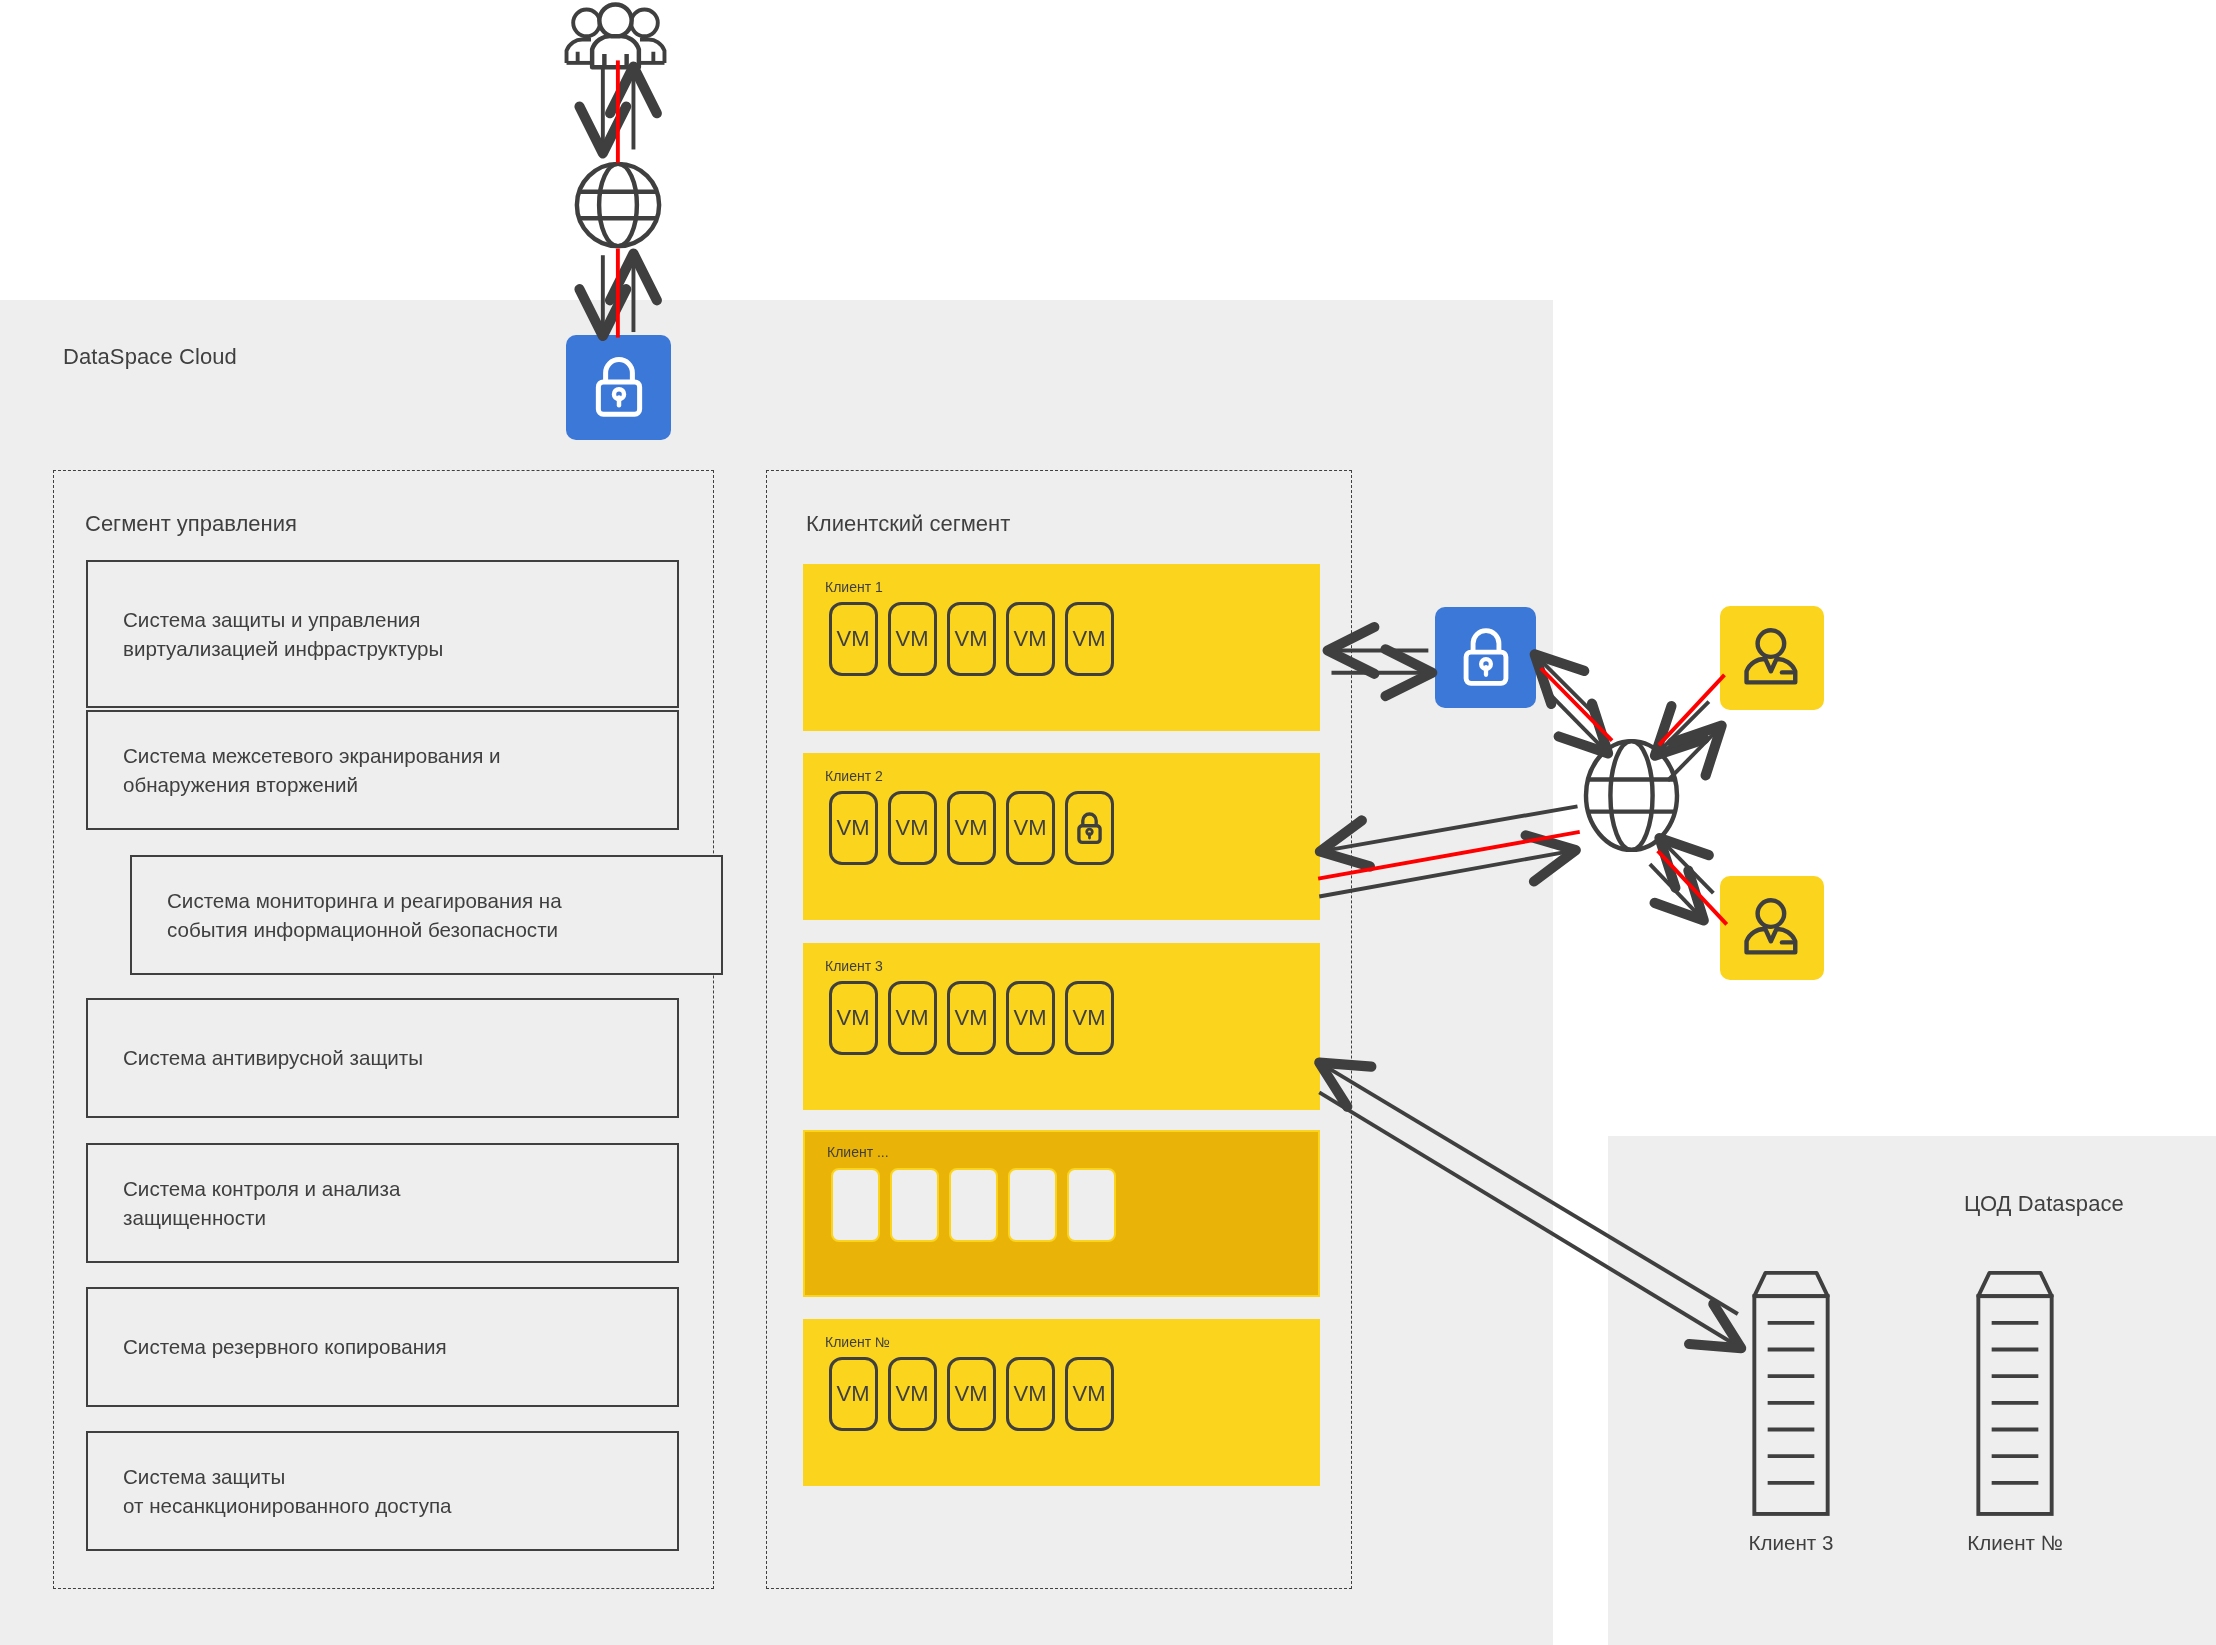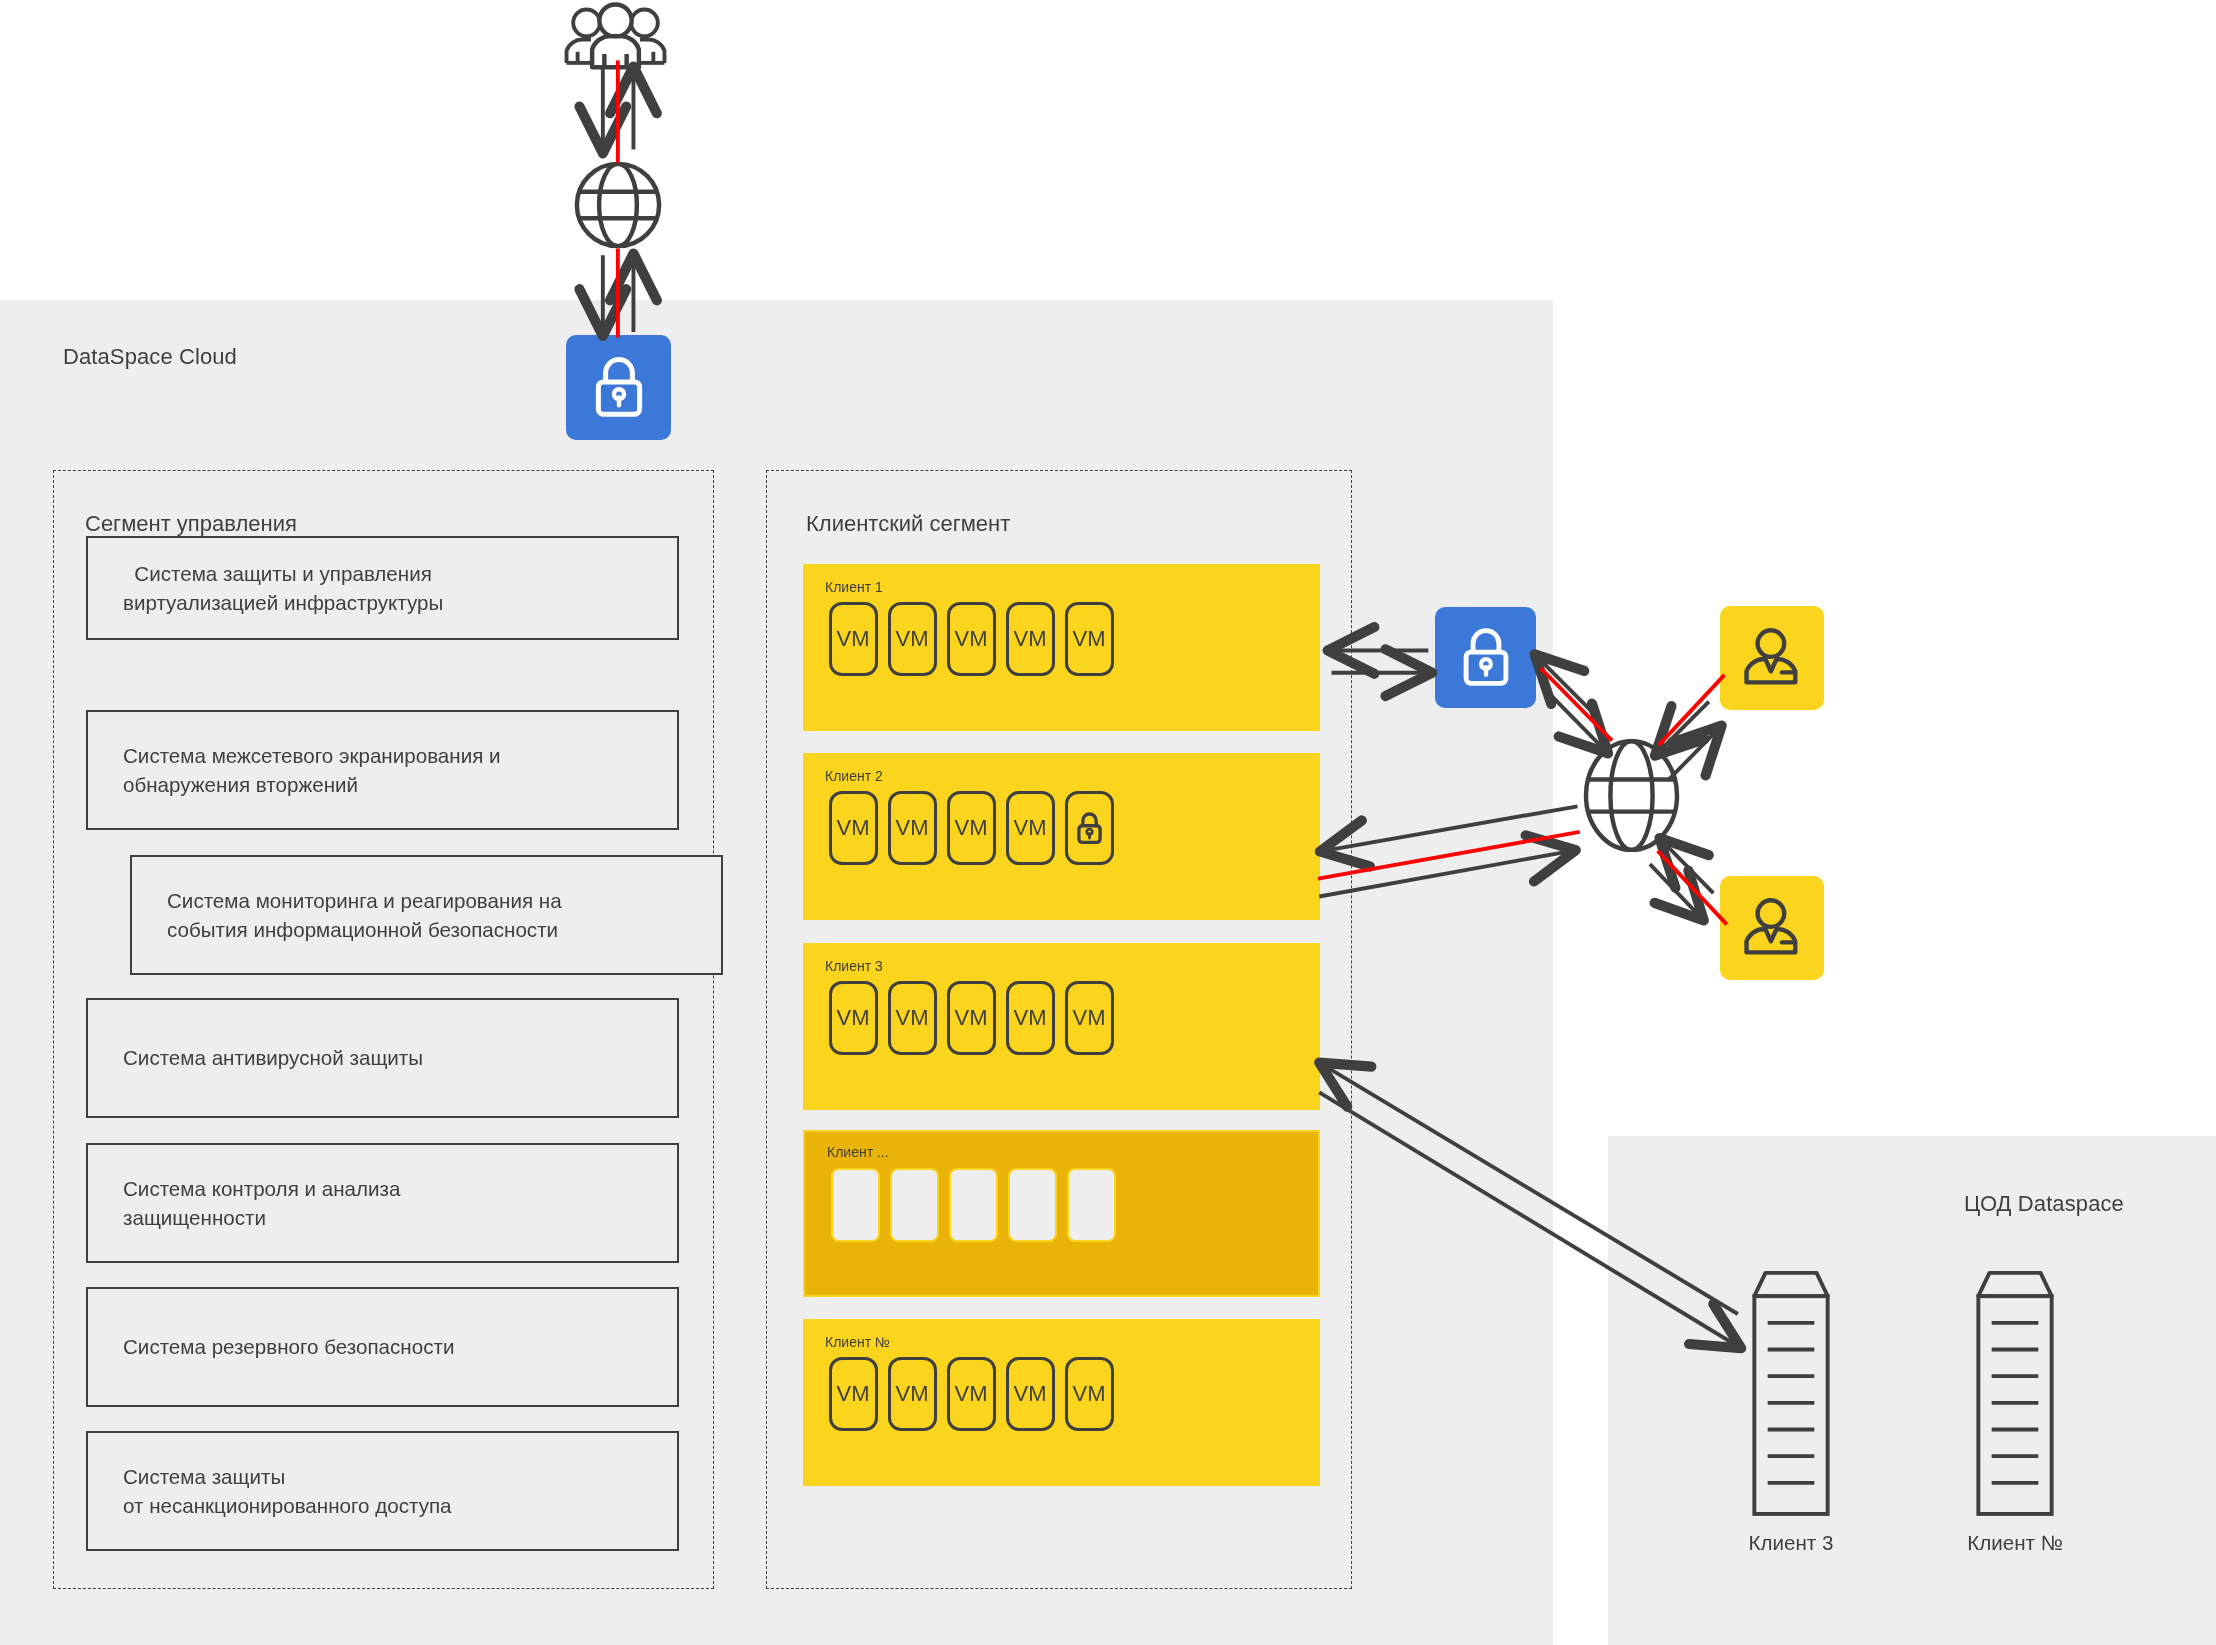--- a/index.html
+++ b/index.html
@@ -61,37 +61,37 @@
 
   <div class="abs panel-title" id="cloud-title">DataSpace Cloud</div>
   <div class="abs panel-title" id="dc-title">ЦОД Dataspace</div>
 
   <div class="abs dashed-box" id="mgmt-box"></div>
   <div class="abs dashed-box" id="client-box"></div>
 
   <div class="abs seg-title" id="mgmt-title">Сегмент управления</div>
   <div class="abs seg-title" id="client-title">Клиентский сегмент</div>
 
-  <div class="abs sys-box" style="top:536px;height:104px;text-align:center;">
+  <div class="abs sys-box" style="top:560px;height:148px;">
     <div class="sys-label">Система защиты и управления<br>виртуализацией инфраструктуры</div>
   </div>
   <div class="abs sys-box" style="top:710px;height:120px;">
     <div class="sys-label">Система межсетевого экранирования и<br>обнаружения вторжений</div>
   </div>
   <div class="abs sys-box" style="top:855px;height:120px;margin-left:44px;">
     <div class="sys-label">Система мониторинга и реагирования на<br>события информационной безопасности</div>
   </div>
   <div class="abs sys-box" style="top:998px;height:120px;">
     <div class="sys-label">Система антивирусной защиты</div>
   </div>
   <div class="abs sys-box" style="top:1143px;height:120px;">
     <div class="sys-label">Система контроля и анализа<br>защищенности</div>
   </div>
   <div class="abs sys-box" style="top:1287px;height:120px;">
-    <div class="sys-label">Система резервного безопасности</div>
+    <div class="sys-label">Система резервного копирования</div>
   </div>
   <div class="abs sys-box" style="top:1431px;height:120px;">
     <div class="sys-label">Система защиты<br>от несанкционированного доступа</div>
   </div>
 
   <div class="abs client-block" style="top:564px;height:167px;padding-top:14.5px;">
     <div class="client-name">Клиент 1</div>
     <div class="vm-row">
       <div class="vm">VM</div>
       <div class="vm">VM</div>

